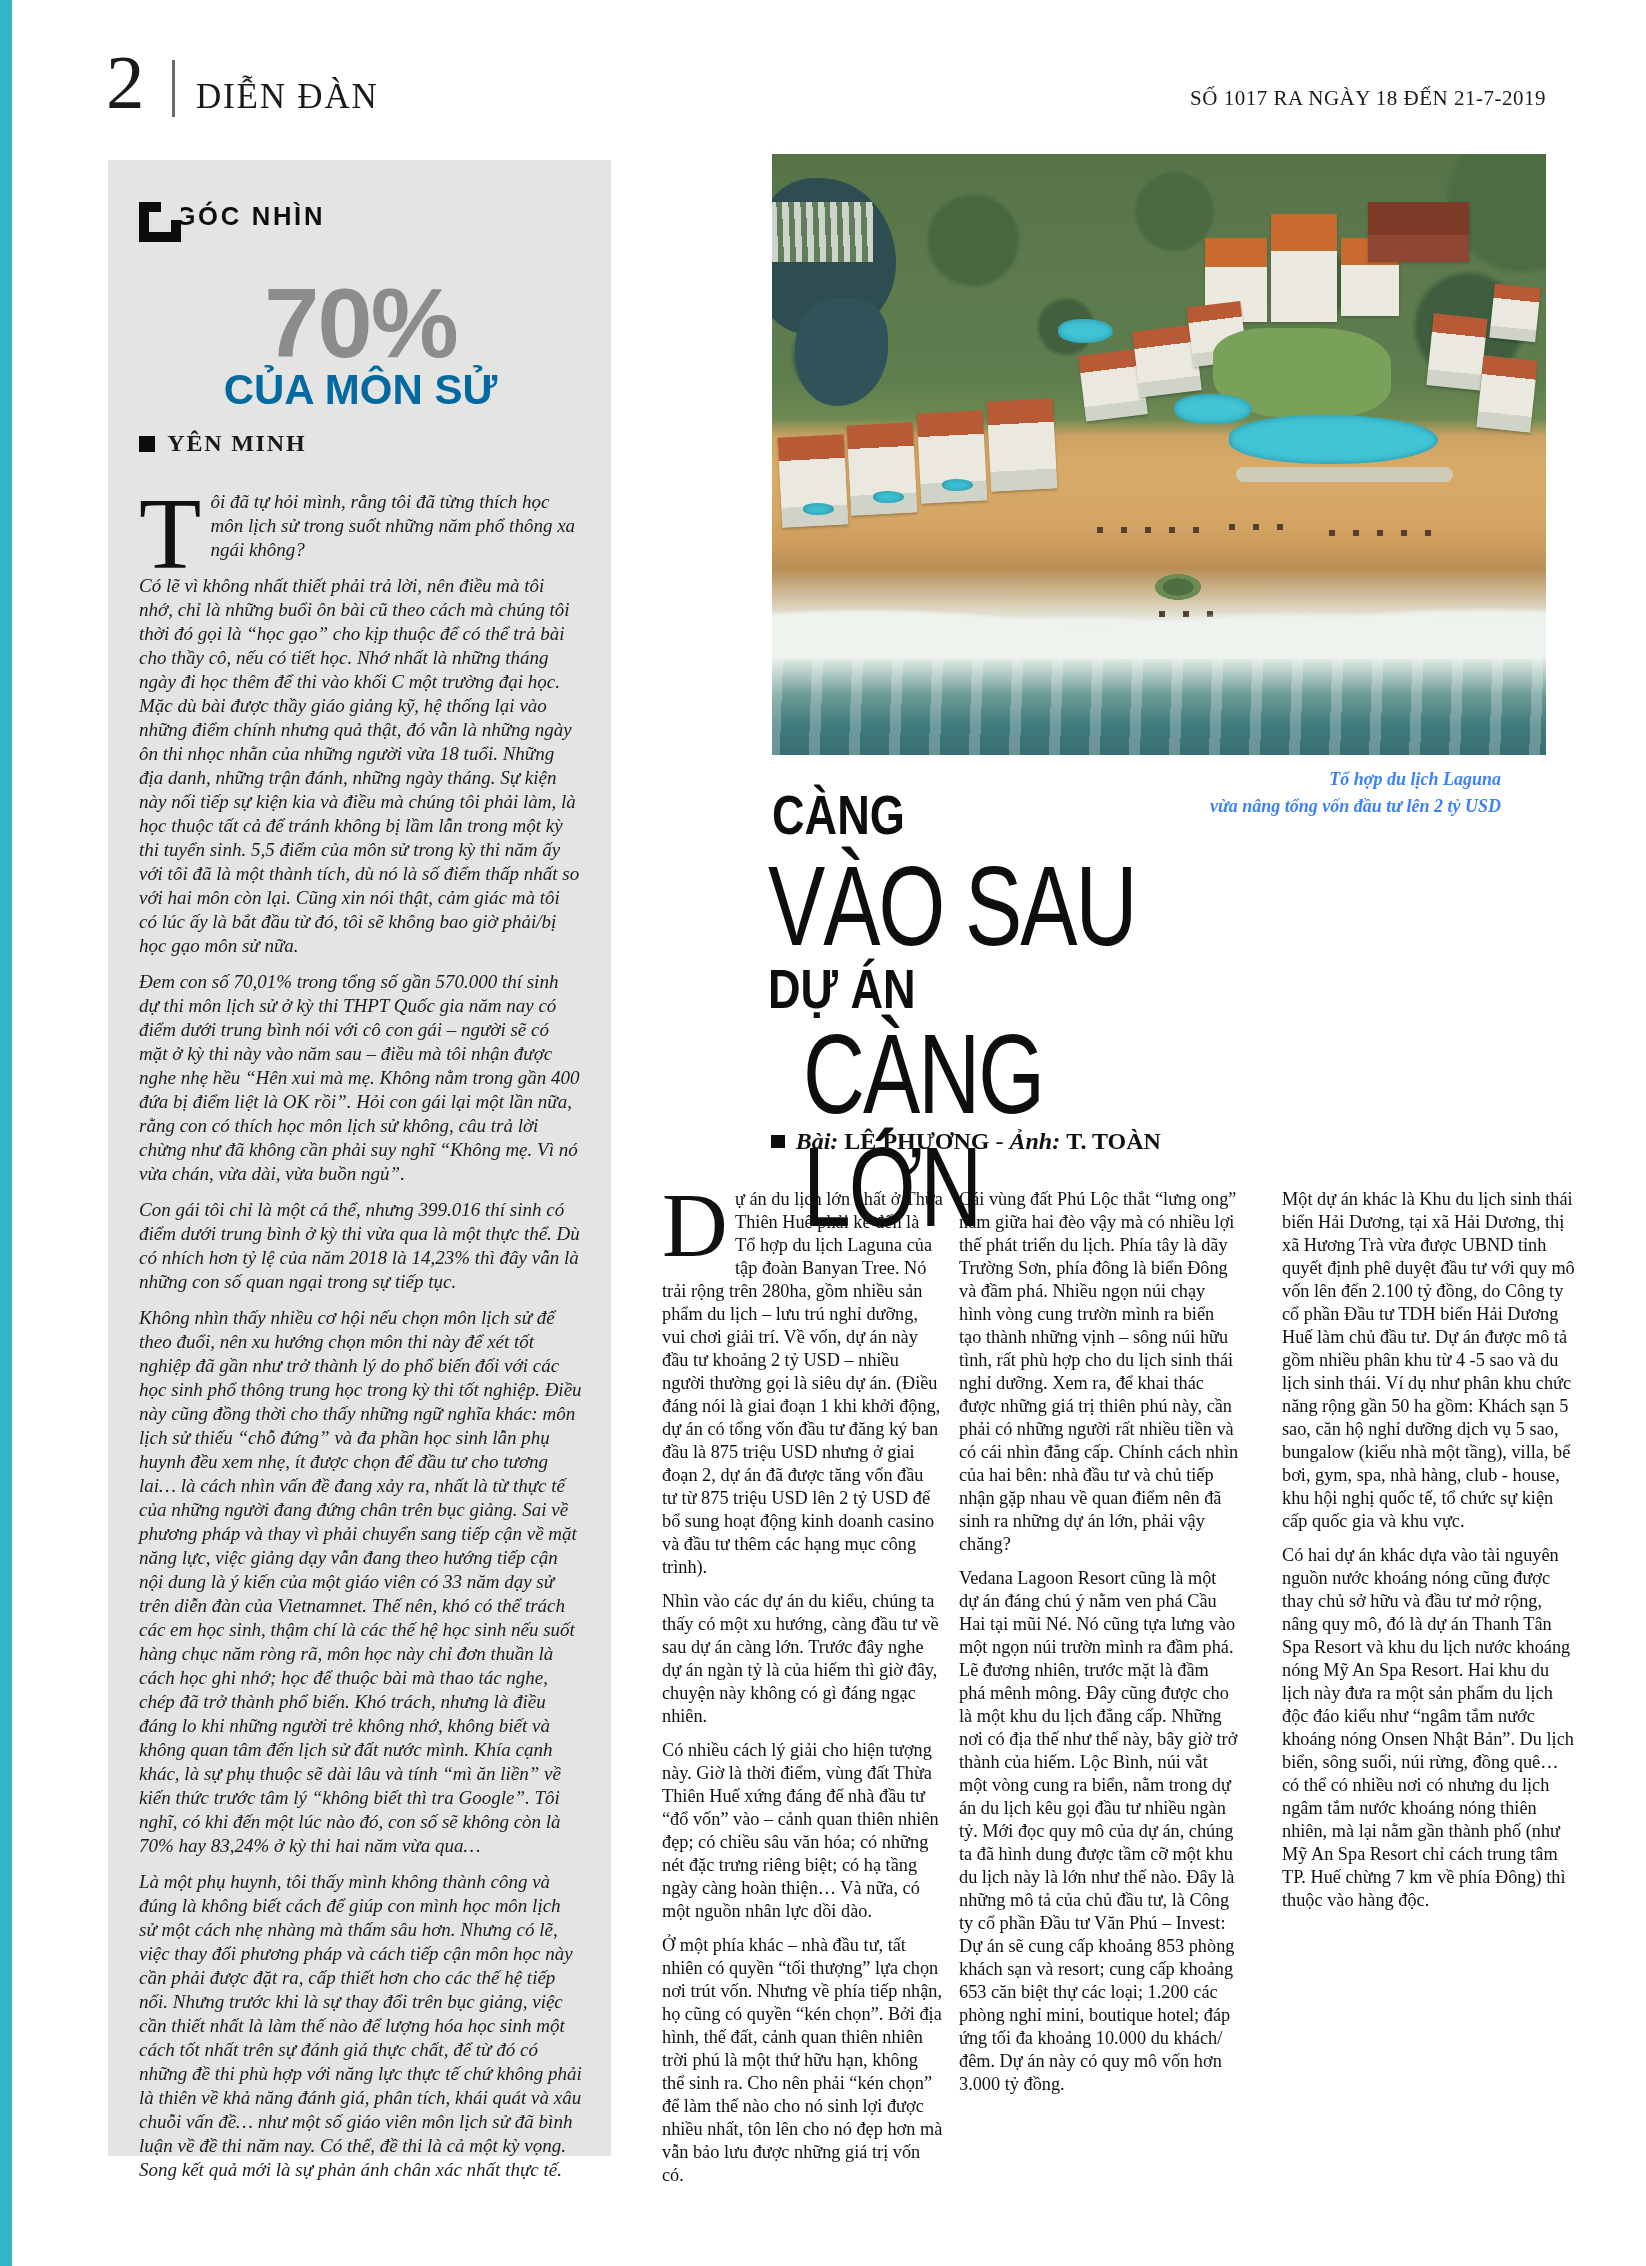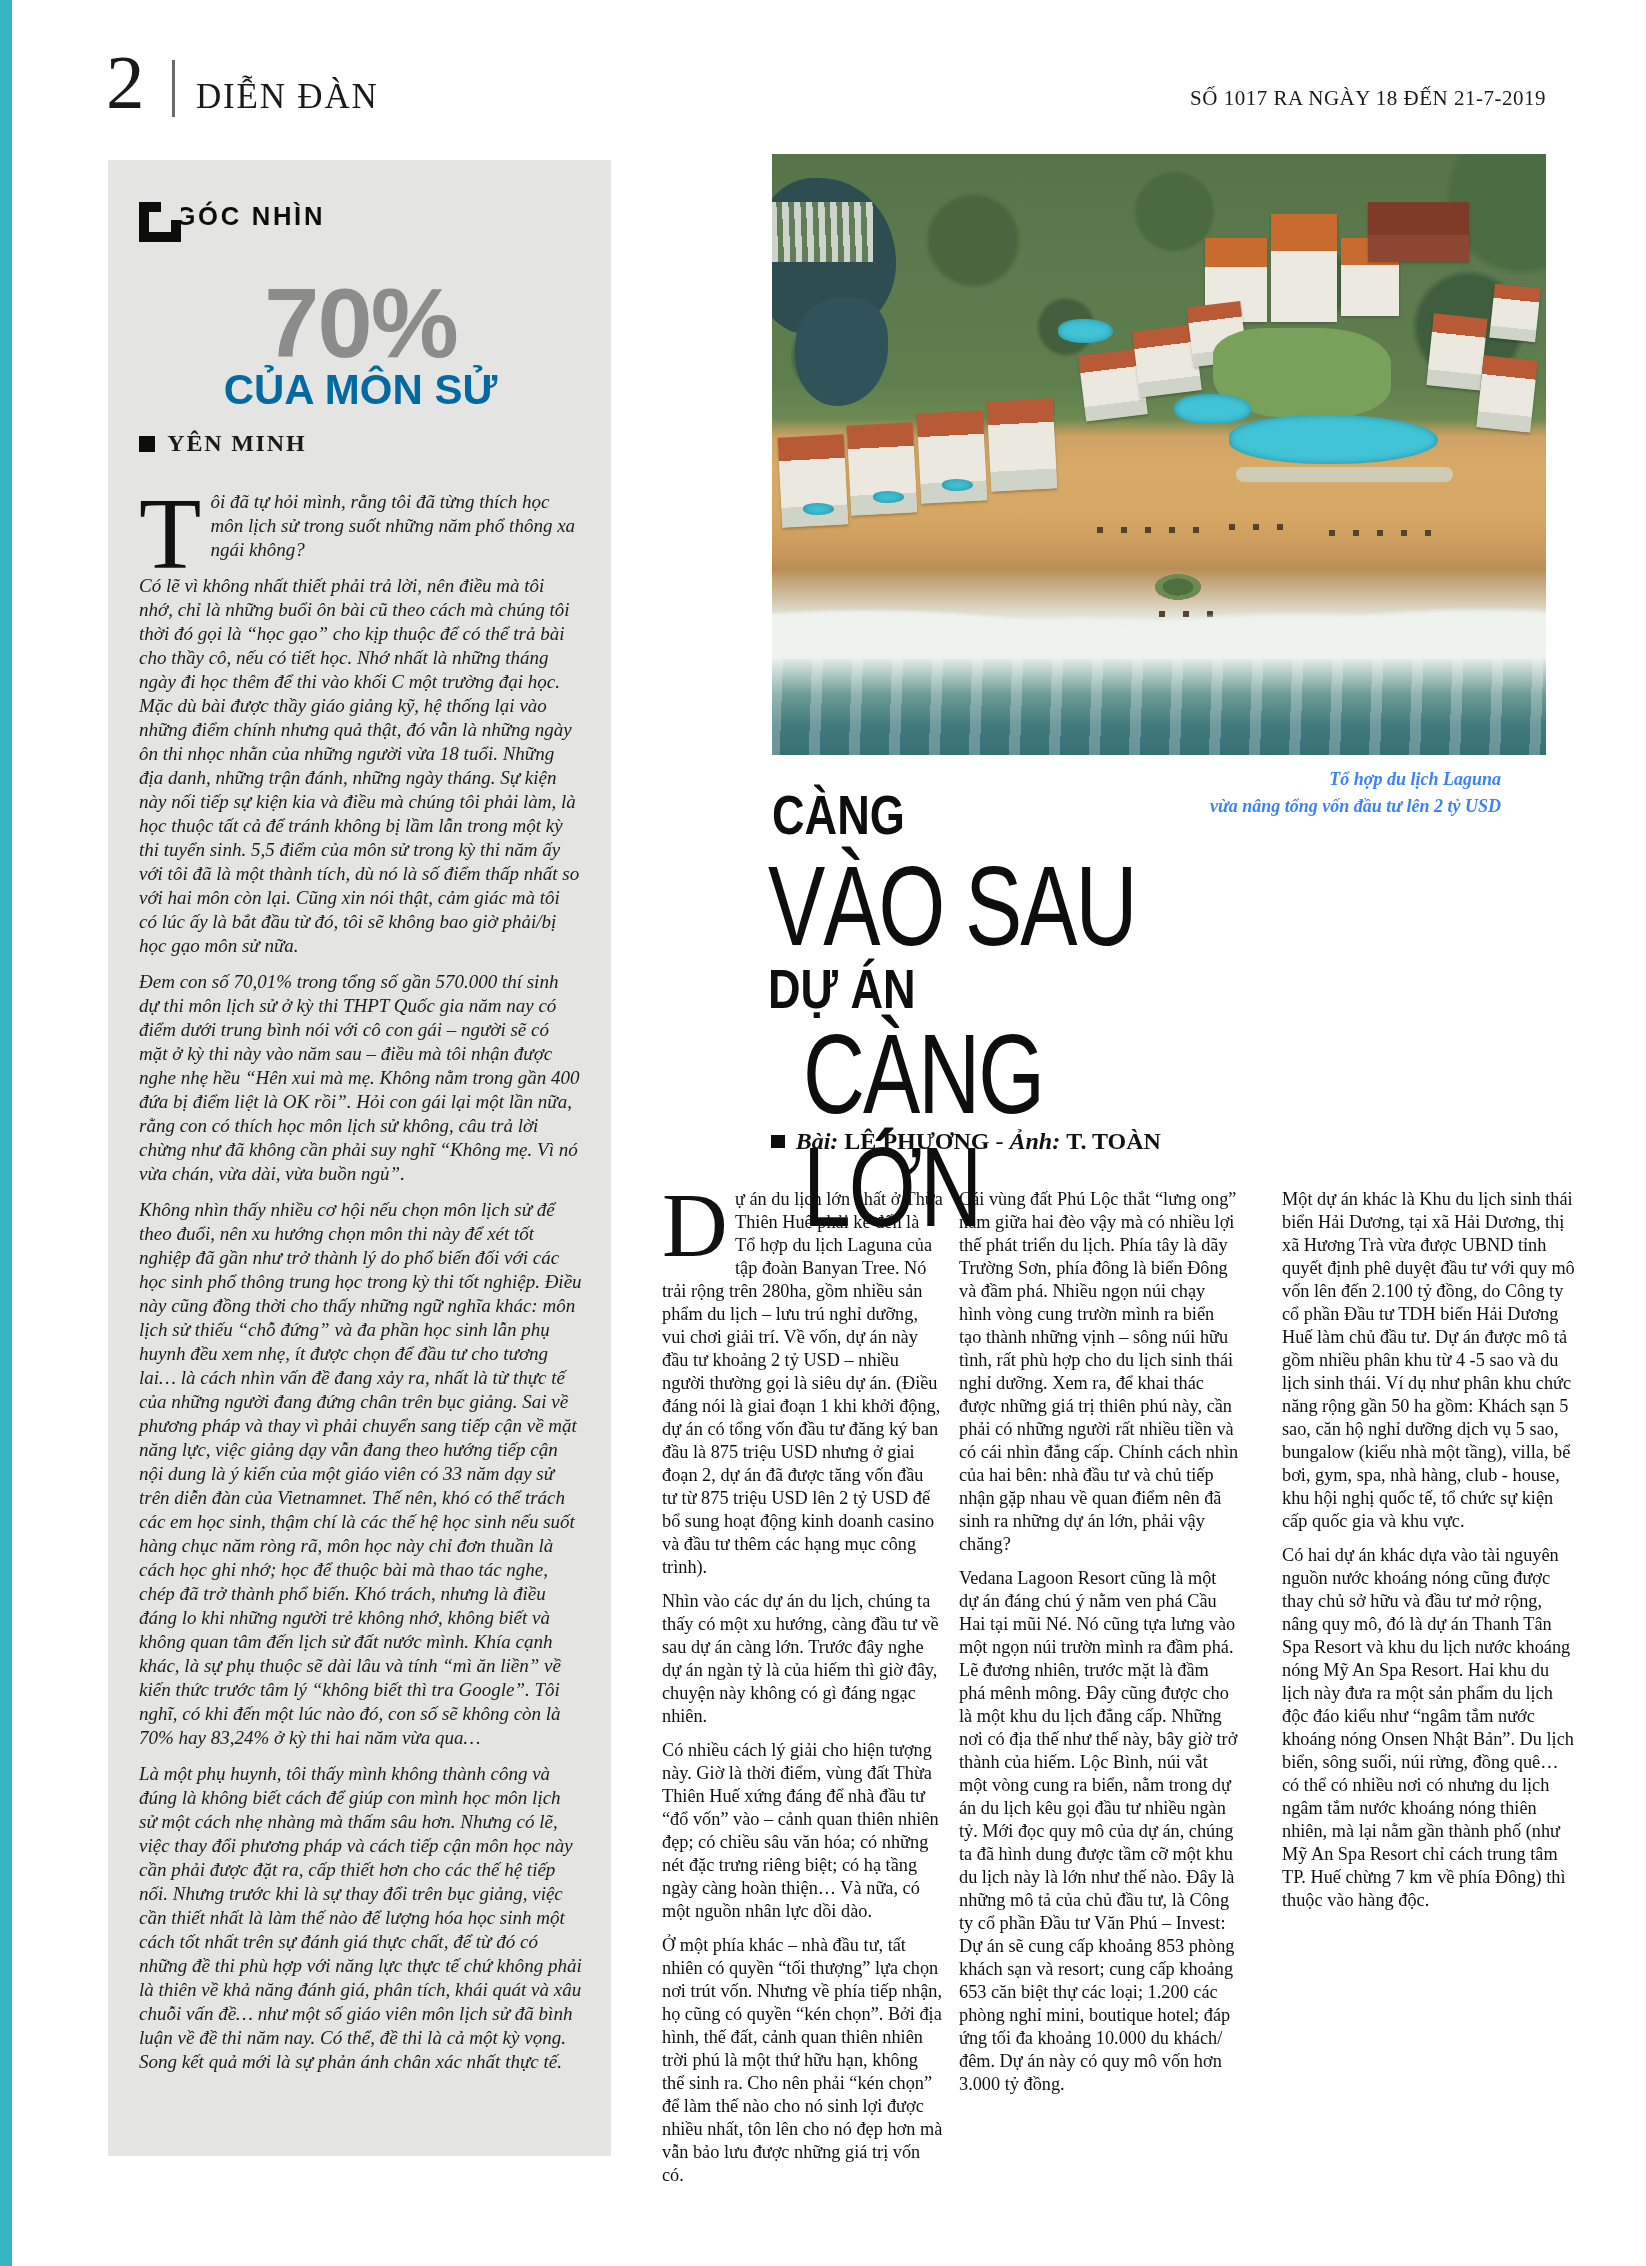--- a/index.html
+++ b/index.html
@@ -105,20 +105,21 @@
     <div class="op-stat">70%</div>
     <div class="op-title">CỦA MÔN SỬ</div>
     <div class="op-author">
       <span class="sq"></span>
       <span class="nm">YÊN MINH</span>
     </div>
     <div class="op-body">
       <p><span class="dropcap-t">T</span><span>ôi đã tự hỏi mình, rằng tôi đã từng thích học môn lịch sử trong suốt những năm phổ thông xa ngái không?</span></p>
       <p>Có lẽ vì không nhất thiết phải trả lời, nên điều mà tôi nhớ, chỉ là những buổi ôn bài cũ theo cách mà chúng tôi thời đó gọi là “học gạo” cho kịp thuộc để có thể trả bài cho thầy cô, nếu có tiết học. Nhớ nhất là những tháng ngày đi học thêm để thi vào khối C một trường đại học. Mặc dù bài được thầy giáo giảng kỹ, hệ thống lại vào những điểm chính nhưng quả thật, đó vẫn là những ngày ôn thi nhọc nhằn của những người vừa 18 tuổi. Những địa danh, những trận đánh, những ngày tháng. Sự kiện này nối tiếp sự kiện kia và điều mà chúng tôi phải làm, là học thuộc tất cả để tránh không bị lầm lẫn trong một kỳ thi tuyển sinh. 5,5 điểm của môn sử trong kỳ thi năm ấy với tôi đã là một thành tích, dù nó là số điểm thấp nhất so với hai môn còn lại. Cũng xin nói thật, cảm giác mà tôi có lúc ấy là bắt đầu từ đó, tôi sẽ không bao giờ phải/bị học gạo môn sử nữa.</p>
       <p>Đem con số 70,01% trong tổng số gần 570.000 thí sinh dự thi môn lịch sử ở kỳ thi THPT Quốc gia năm nay có điểm dưới trung bình nói với cô con gái – người sẽ có mặt ở kỳ thi này vào năm sau – điều mà tôi nhận được nghe nhẹ hều “Hên xui mà mẹ. Không nằm trong gần 400 đứa bị điểm liệt là OK rồi”. Hỏi con gái lại một lần nữa, rằng con có thích học môn lịch sử không, câu trả lời chừng như đã không cần phải suy nghĩ “Không mẹ. Vì nó vừa chán, vừa dài, vừa buồn ngủ”.</p>
+      <p>Con gái tôi chỉ là một cá thể, nhưng 399.016 thí sinh có điểm dưới trung bình ở kỳ thi vừa qua là một thực thể. Dù có nhích hơn tỷ lệ của năm 2018 là 14,23% thì đây vẫn là những con số quan ngại trong sự tiếp tục.</p>
       <p>Không nhìn thấy nhiều cơ hội nếu chọn môn lịch sử để theo đuổi, nên xu hướng chọn môn thi này để xét tốt nghiệp đã gần như trở thành lý do phổ biến đối với các học sinh phổ thông trung học trong kỳ thi tốt nghiệp. Điều này cũng đồng thời cho thấy những ngữ nghĩa khác: môn lịch sử thiếu “chỗ đứng” và đa phần học sinh lẫn phụ huynh đều xem nhẹ, ít được chọn để đầu tư cho tương lai… là cách nhìn vấn đề đang xảy ra, nhất là từ thực tế của những người đang đứng chân trên bục giảng. Sai về phương pháp và thay vì phải chuyển sang tiếp cận về mặt năng lực, việc giảng dạy vẫn đang theo hướng tiếp cận nội dung là ý kiến của một giáo viên có 33 năm dạy sử trên diễn đàn của Vietnamnet. Thế nên, khó có thể trách các em học sinh, thậm chí là các thế hệ học sinh nếu suốt hàng chục năm ròng rã, môn học này chỉ đơn thuần là cách học ghi nhớ; học để thuộc bài mà thao tác nghe, chép đã trở thành phổ biến. Khó trách, nhưng là điều đáng lo khi những người trẻ không nhớ, không biết và không quan tâm đến lịch sử đất nước mình. Khía cạnh khác, là sự phụ thuộc sẽ dài lâu và tính “mì ăn liền” về kiến thức trước tâm lý “không biết thì tra Google”. Tôi nghĩ, có khi đến một lúc nào đó, con số sẽ không còn là 70% hay 83,24% ở kỳ thi hai năm vừa qua…</p>
       <p>Là một phụ huynh, tôi thấy mình không thành công và đúng là không biết cách để giúp con mình học môn lịch sử một cách nhẹ nhàng mà thấm sâu hơn. Nhưng có lẽ, việc thay đổi phương pháp và cách tiếp cận môn học này cần phải được đặt ra, cấp thiết hơn cho các thế hệ tiếp nối. Nhưng trước khi là sự thay đổi trên bục giảng, việc cần thiết nhất là làm thế nào để lượng hóa học sinh một cách tốt nhất trên sự đánh giá thực chất, để từ đó có những đề thi phù hợp với năng lực thực tế chứ không phải là thiên về khả năng đánh giá, phân tích, khái quát và xâu chuỗi vấn đề… như một số giáo viên môn lịch sử đã bình luận về đề thi năm nay. Có thể, đề thi là cả một kỳ vọng. Song kết quả mới là sự phản ánh chân xác nhất thực tế.</p>
     </div>
   </div>
 
   <div class="photo">
     <div class="veg-texture"></div>
     <div class="lagoon"></div>
     <div class="lagoon2"></div>
     <div class="houses-strip"></div>
@@ -175,21 +176,21 @@
     <span class="sq"></span>
     <span><span class="lbl">Bài:</span>
       <b>LÊ PHƯƠNG</b>
       <span>-</span>
       <span class="lbl">Ảnh:</span>
       <b>T. TOÀN</b></span>
   </div>
 
   <div class="bodycol col1">
     <p><span class="dropcap-d">D</span><span>ự án du lịch lớn nhất ở Thừa Thiên Huế phải kể đến là Tổ hợp du lịch Laguna của tập đoàn Banyan Tree. Nó trải rộng trên 280ha, gồm nhiều sản phẩm du lịch – lưu trú nghỉ dưỡng, vui chơi giải trí. Về vốn, dự án này đầu tư khoảng 2 tỷ USD – nhiều người thường gọi là siêu dự án. (Điều đáng nói là giai đoạn 1 khi khởi động, dự án có tổng vốn đầu tư đăng ký ban đầu là 875 triệu USD nhưng ở giai đoạn 2, dự án đã được tăng vốn đầu tư từ 875 triệu USD lên 2 tỷ USD để bổ sung hoạt động kinh doanh casino và đầu tư thêm các hạng mục công trình).</span></p>
-    <p>Nhìn vào các dự án du lịch, chúng ta thấy có một xu hướng, càng đầu tư về sau dự án càng lớn. Trước đây nghe dự án ngàn tỷ là của hiếm thì giờ đây, chuyện này không có gì đáng ngạc nhiên.</p>
+    <p>Nhìn vào các dự án du kiểu, chúng ta thấy có một xu hướng, càng đầu tư về sau dự án càng lớn. Trước đây nghe dự án ngàn tỷ là của hiếm thì giờ đây, chuyện này không có gì đáng ngạc nhiên.</p>
     <p>Có nhiều cách lý giải cho hiện tượng này. Giờ là thời điểm, vùng đất Thừa Thiên Huế xứng đáng để nhà đầu tư “đổ vốn” vào – cảnh quan thiên nhiên đẹp; có chiều sâu văn hóa; có những nét đặc trưng riêng biệt; có hạ tầng ngày càng hoàn thiện… Và nữa, có một nguồn nhân lực dồi dào.</p>
     <p>Ở một phía khác – nhà đầu tư, tất nhiên có quyền “tối thượng” lựa chọn nơi trút vốn. Nhưng về phía tiếp nhận, họ cũng có quyền “kén chọn”. Bởi địa hình, thế đất, cảnh quan thiên nhiên trời phú là một thứ hữu hạn, không thể sinh ra. Cho nên phải “kén chọn” để làm thế nào cho nó sinh lợi được nhiều nhất, tôn lên cho nó đẹp hơn mà vẫn bảo lưu được những giá trị vốn có.</p>
   </div>
   <div class="bodycol col2">
     <p>Cái vùng đất Phú Lộc thắt “lưng ong” nằm giữa hai đèo vậy mà có nhiều lợi thế phát triển du lịch. Phía tây là dãy Trường Sơn, phía đông là biển Đông và đầm phá. Nhiều ngọn núi chạy hình vòng cung trườn mình ra biển tạo thành những vịnh – sông núi hữu tình, rất phù hợp cho du lịch sinh thái nghỉ dưỡng. Xem ra, để khai thác được những giá trị thiên phú này, cần phải có những người rất nhiều tiền và có cái nhìn đẳng cấp. Chính cách nhìn của hai bên: nhà đầu tư và chủ tiếp nhận gặp nhau về quan điểm nên đã sinh ra những dự án lớn, phải vậy chăng?</p>
     <p>Vedana Lagoon Resort cũng là một dự án đáng chú ý nằm ven phá Cầu Hai tại mũi Né. Nó cũng tựa lưng vào một ngọn núi trườn mình ra đầm phá. Lẽ đương nhiên, trước mặt là đầm phá mênh mông. Đây cũng được cho là một khu du lịch đẳng cấp. Những nơi có địa thế như thế này, bây giờ trở thành của hiếm. Lộc Bình, núi vắt một vòng cung ra biển, nằm trong dự án du lịch kêu gọi đầu tư nhiều ngàn tỷ. Mới đọc quy mô của dự án, chúng ta đã hình dung được tầm cỡ một khu du lịch này là lớn như thế nào. Đây là những mô tả của chủ đầu tư, là Công ty cổ phần Đầu tư Văn Phú – Invest: Dự án sẽ cung cấp khoảng 853 phòng khách sạn và resort; cung cấp khoảng 653 căn biệt thự các loại; 1.200 các phòng nghỉ mini, boutique hotel; đáp ứng tối đa khoảng 10.000 du khách/đêm. Dự án này có quy mô vốn hơn 3.000 tỷ đồng.</p>
   </div>
   <div class="bodycol col3">
     <p>Một dự án khác là Khu du lịch sinh thái biển Hải Dương, tại xã Hải Dương, thị xã Hương Trà vừa được UBND tỉnh quyết định phê duyệt đầu tư với quy mô vốn lên đến 2.100 tỷ đồng, do Công ty cổ phần Đầu tư TDH biển Hải Dương Huế làm chủ đầu tư. Dự án được mô tả gồm nhiều phân khu từ 4 -5 sao và du lịch sinh thái. Ví dụ như phân khu chức năng rộng gần 50 ha gồm: Khách sạn 5 sao, căn hộ nghỉ dưỡng dịch vụ 5 sao, bungalow (kiểu nhà một tầng), villa, bể bơi, gym, spa, nhà hàng, club - house, khu hội nghị quốc tế, tổ chức sự kiện cấp quốc gia và khu vực.</p>
     <p>Có hai dự án khác dựa vào tài nguyên nguồn nước khoáng nóng cũng được thay chủ sở hữu và đầu tư mở rộng, nâng quy mô, đó là dự án Thanh Tân Spa Resort và khu du lịch nước khoáng nóng Mỹ An Spa Resort. Hai khu du lịch này đưa ra một sản phẩm du lịch độc đáo kiểu như “ngâm tắm nước khoáng nóng Onsen Nhật Bản”. Du lịch biển, sông suối, núi rừng, đồng quê… có thể có nhiều nơi có nhưng du lịch ngâm tắm nước khoáng nóng thiên nhiên, mà lại nằm gần thành phố (như Mỹ An Spa Resort chỉ cách trung tâm TP. Huế chừng 7 km về phía Đông) thì thuộc vào hàng độc.</p>

